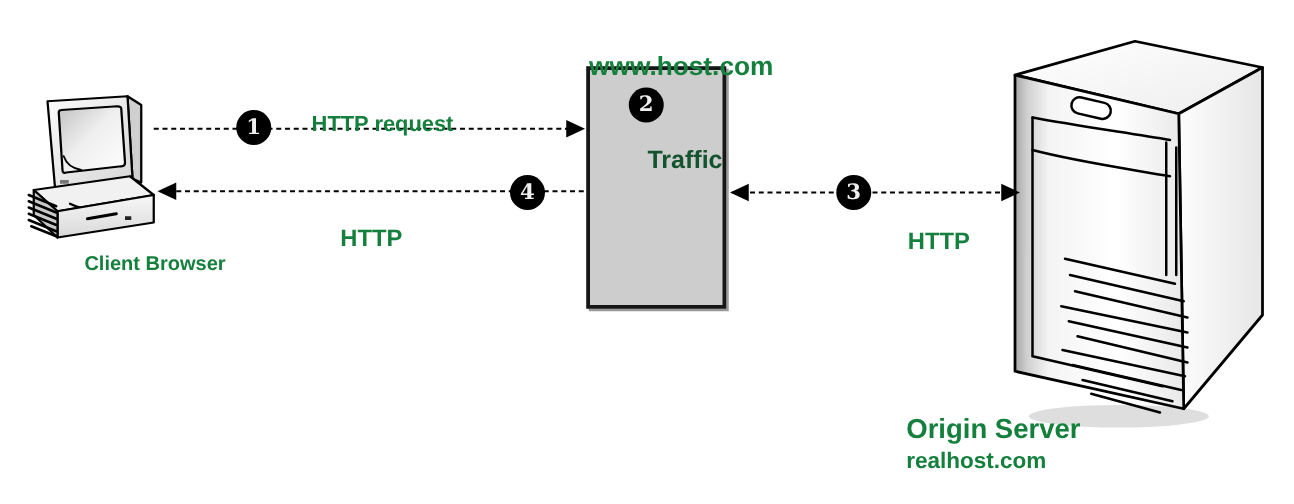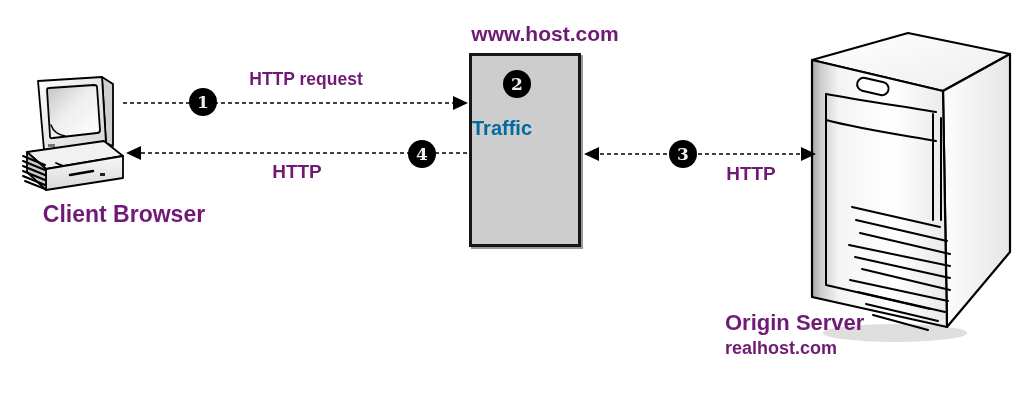--- a/index.html
+++ b/index.html
@@ -1,36 +1,36 @@
 <!DOCTYPE html>
 <html><head>
 <meta charset="utf-8">
 <style>
   html,body{margin:0;padding:0;background:#fff;}
   .canvas{
     position:relative;width:1035px;height:403px;background:#ffffff;
     font-family:"Liberation Sans",sans-serif;overflow:hidden;
   }
   .canvas svg{position:absolute;left:0;top:0;}
-  .lbl{position:absolute;color:#701a75;font-weight:bold;line-height:1.1;white-space:nowrap;}
+  .lbl{position:absolute;color:#15803d;font-weight:bold;line-height:1.1;white-space:nowrap;margin-top:20px;}
   .c{text-align:center;}
   .host-lbl{left:445px;top:22px;width:200px;font-size:21px;}
   .reqlbl{left:213px;top:70px;width:186px;font-size:17.5px;}
   .resplbl{left:227px;top:162px;width:140px;font-size:19px;}
   .orig-httplbl{left:681px;top:164px;width:140px;font-size:19px;}
-  .client-lbl{left:28px;top:202px;width:192px;font-size:23px;}
+  .client-lbl{left:28px;top:183px;width:192px;font-size:16px;}
   .origin-lbl{left:725px;top:311px;font-size:22px;}
   .realhost-lbl{left:725px;top:339px;font-size:18px;}
   .ts-box{
     position:absolute;left:469px;top:53px;width:112px;height:194px;
     background:#cdcdcd;border:3px solid #161616;box-sizing:border-box;
     box-shadow:2px 2px 0 #9a9a9a;
   }
-  .ts-name{position:absolute;left:0;top:57px;width:100%;text-align:left;
-    font-size:20px;font-weight:bold;color:#0369a1;line-height:30px;}
+  .ts-name{position:absolute;left:0;top:57px;width:100%;text-align:right;
+    font-size:20px;font-weight:bold;color:#14532d;line-height:30px;}
   .badge{
     position:absolute;width:28px;height:28px;border-radius:50%;background:#000;
     color:#efefef;font-family:"DejaVu Serif",serif;font-weight:bold;font-size:17px;
     display:flex;align-items:center;justify-content:center;
   }
   .badge1{left:189px;top:88px;}
   .badge2{left:503px;top:70px;}
   .badge3{left:669px;top:140px;}
   .badge4{left:408px;top:140px;}
 </style>

